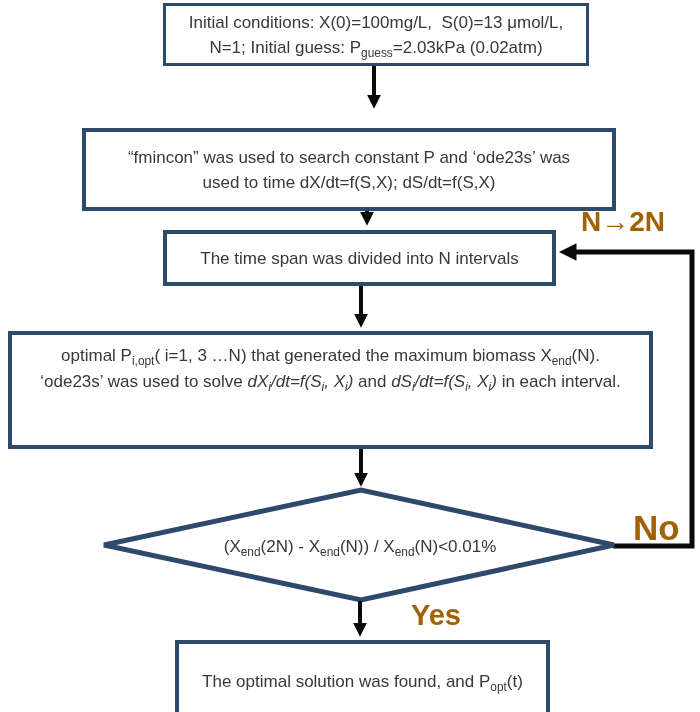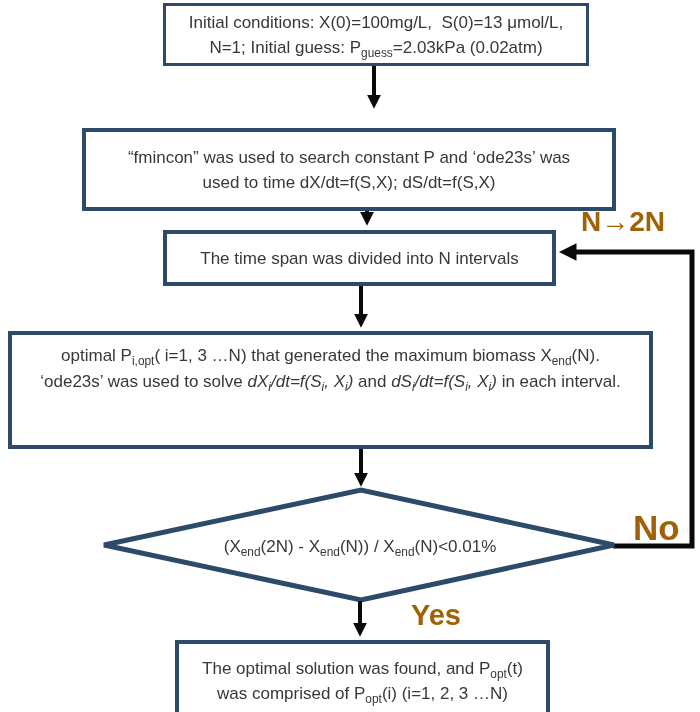--- a/index.html
+++ b/index.html
@@ -71,20 +71,19 @@
     <span class="line"><span>optimal P</span><sub>i,opt</sub><span>( i=1, 3 …N) that generated the maximum biomass X</span><sub>end</sub><span>(N).</span></span>
     <span class="line"><span>‘ode23s’ was used to solve </span><span style="font-style: italic;">dX</span><sub style="font-style: italic;">i</sub><span style="font-style: italic;">/dt=f(S</span><sub style="font-style: italic;">i</sub><span style="font-style: italic;">, X</span><sub style="font-style: italic;">i</sub><span style="font-style: italic;">)</span><span> and </span><span style="font-style: italic;">dS</span><sub style="font-style: italic;">i</sub><span style="font-style: italic;">/dt=f(S</span><sub style="font-style: italic;">i</sub><span style="font-style: italic;">, X</span><sub style="font-style: italic;">i</sub><span style="font-style: italic;">)</span><span> in each interval.</span></span>
   </div>
 
   <div class="decision-text" style="left:130px;top:511px;width:460px;height:72px;">
     <span class="line"><span>(X</span><sub>end</sub><span>(2N) - X</span><sub>end</sub><span>(N)) / X</span><sub>end</sub><span>(N)&lt;0.01%</span></span>
   </div>
 
   <div class="node" style="left:175px;top:640px;width:375px;height:82px;">
     <span class="line"><span>The optimal solution was found, and P</span><sub>opt</sub><span>(t)</span></span>
-    <span class="line"><span>was comprised of P</span><sub>opt</sub><span>(i) (i=1, 2, 3 …N)</span></span>
   </div>
 
   <span class="flow-label label-loop">N→2N</span>
   <span class="flow-label label-no">No</span>
   <span class="flow-label label-yes">Yes</span>
 
 </div>
 
 </body></html>

